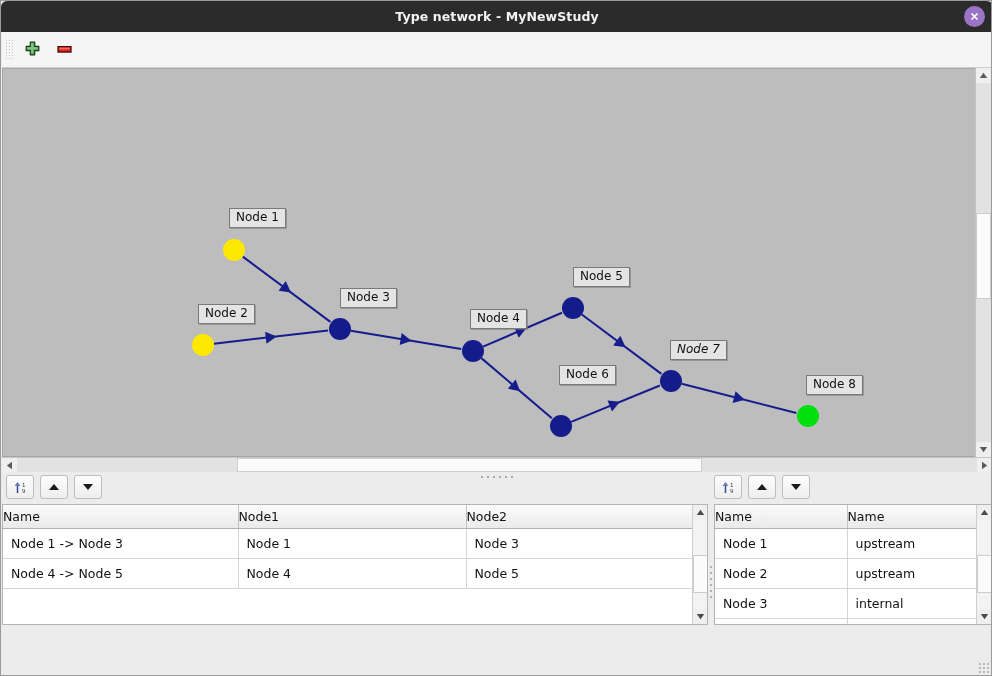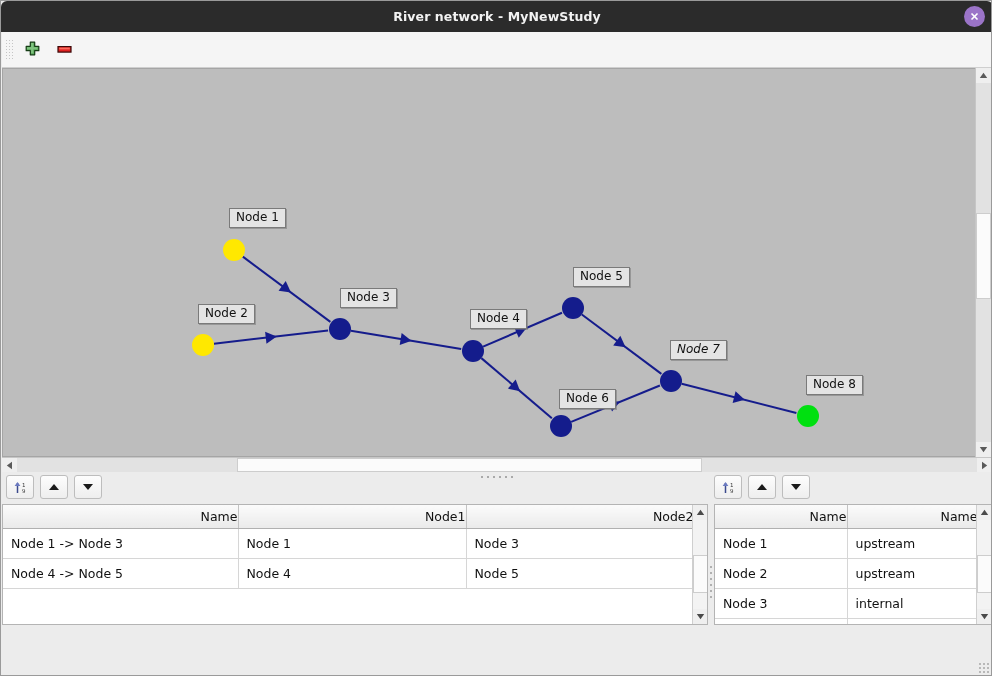--- a/index.html
+++ b/index.html
@@ -154,21 +154,21 @@
     font-size: 12.5px;
     color: #111;
   }
   table.grid th {
     background: linear-gradient(#fbfbfb, #eaeaea);
     border-right: 1px solid #c3c3c3;
     border-bottom: 1px solid #b0b0b0;
     height: 23px;
     font-weight: normal;
     font-size: 12.5px;
-    text-align: right;
+    text-align: left;
     color: #111;
     padding: 0;
   }
   table.grid td {
     height: 30px;
     border-right: 1px solid #d6d6d6;
     border-bottom: 1px solid #d6d6d6;
     padding: 0 8px;
     background: #fff;
     white-space: nowrap;
@@ -199,21 +199,21 @@
     background-image: radial-gradient(#b8b8b8 1px, transparent 1px);
     background-size: 4px 4px;
   }
 </style>
 </head>
 <body>
 
 <div id="app">
 
   <div class="titlebar">
-    <span class="titlebar-text">River network - MyNewStudy</span>
+    <span class="titlebar-text">Type network - MyNewStudy</span>
     <div class="close-btn">
       <svg width="11" height="11" viewBox="0 0 11 11">
         <line x1="2.5" y1="2.5" x2="8.5" y2="8.5" stroke="#ffffff" stroke-width="1.6"></line>
         <line x1="8.5" y1="2.5" x2="2.5" y2="8.5" stroke="#ffffff" stroke-width="1.6"></line>
       </svg>
     </div>
   </div>
 
   <div class="toolbar">
     <div class="tb-grip"></div>
@@ -266,21 +266,21 @@
           <circle cx="668" cy="312" r="11" fill="#141c8c"></circle>
           <circle cx="805" cy="347" r="11" fill="#00e010"></circle>
         </g>
     </svg>
     <div id="labels-layer">
         <div class="node-label" style="left: 226px; top: 139px;">Node 1</div>
         <div class="node-label" style="left: 195px; top: 235px;">Node 2</div>
         <div class="node-label" style="left: 337px; top: 219px;">Node 3</div>
         <div class="node-label" style="left: 467px; top: 240px;">Node 4</div>
         <div class="node-label" style="left: 570px; top: 198px;">Node 5</div>
-        <div class="node-label" style="left: 556px; top: 320px;">Node 6</div>
+        <div class="node-label" style="left: 556px; top: 296px;">Node 6</div>
         <div class="node-label" style="left: 667px; top: 271px; font-style: italic;">Node 7</div>
         <div class="node-label" style="left: 803px; top: 306px;">Node 8</div>
       </div>
   </div>
 
   <div class="vscroll-canvas">
     <div class="sb-arrow" style="top:0;left:0;">
       <svg width="9" height="7" viewBox="0 0 9 7">
         <path d="M4.5 0.8 L8.2 6 L0.8 6 z" fill="#5a5a5a"></path>
       </svg>

